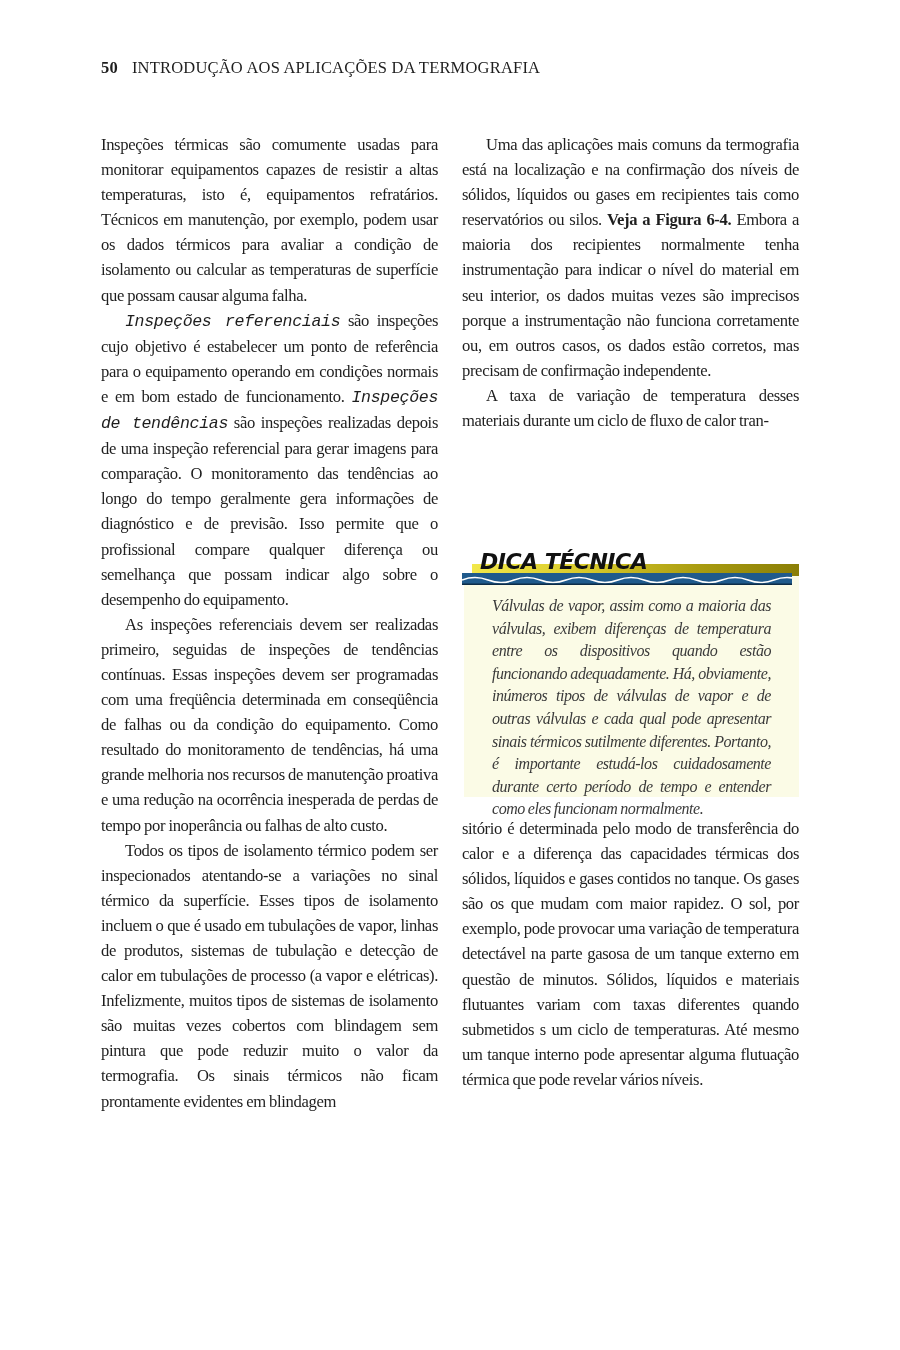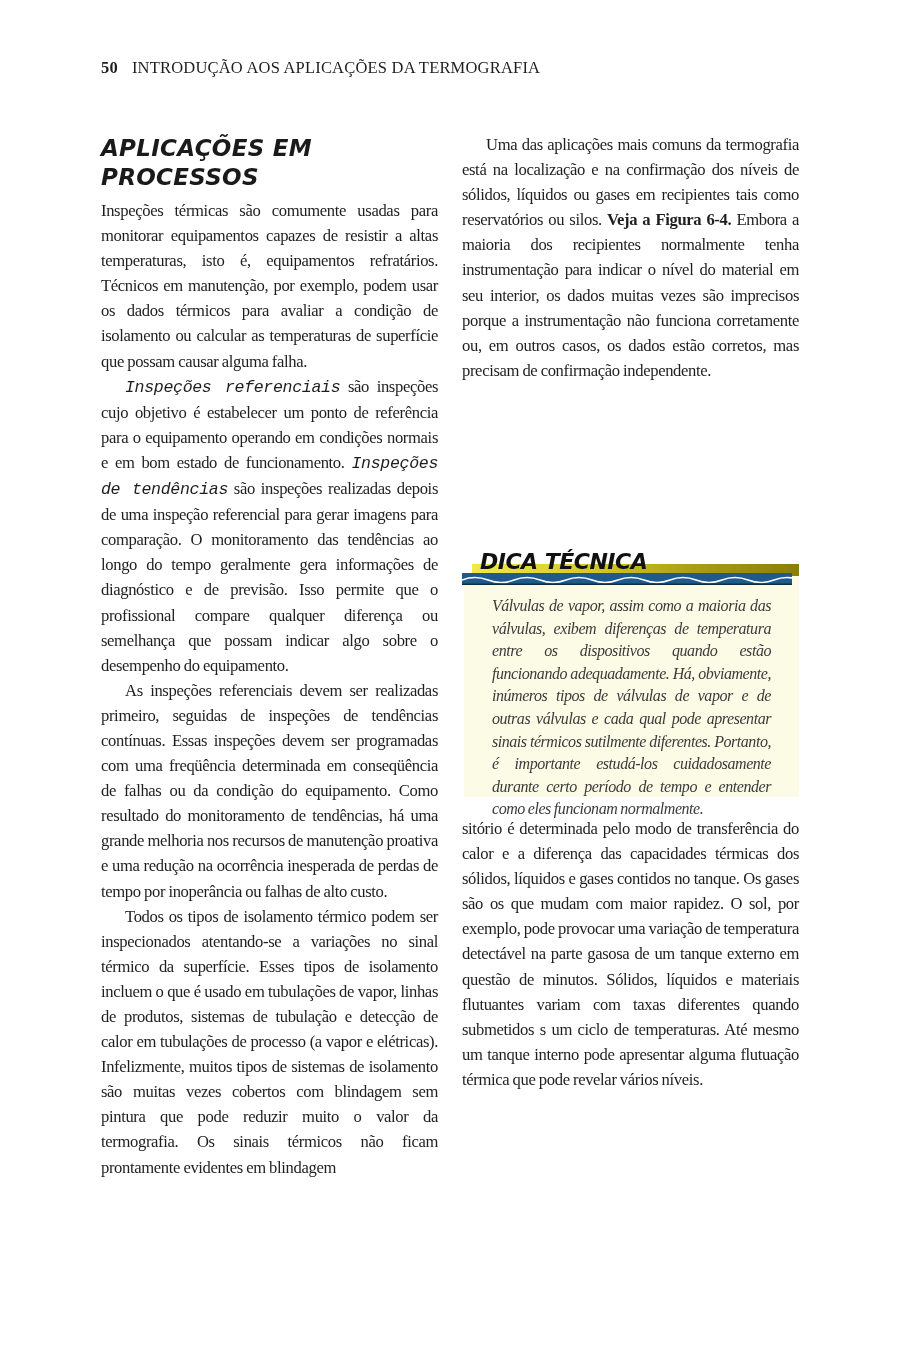--- a/index.html
+++ b/index.html
@@ -31,32 +31,29 @@
   .col-right-lower { position: absolute; left: 462px; top: 816px; width: 337px; }
 </style>
 </head>
 <body>
 
 <div class="running-head">
   <span class="pnum">50</span><span>INTRODUÇÃO AOS APLICAÇÕES DA TERMOGRAFIA</span>
 </div>
 
 <div class="col col-left">
-  <h2 class="section-title">
-    <span>APLICAÇÕES EM</span><br>
-    <span>PROCESSOS</span>
-  </h2>
   <p class="body">Inspeções térmicas são comumente usadas para monitorar equipamentos capazes de resistir a altas temperaturas, isto é, equipamentos refratários. Técnicos em manutenção, por exemplo, podem usar os dados térmicos para avaliar a condição de isolamento ou calcular as temperaturas de superfície que possam causar alguma falha.</p>
   <p class="body indent"><em>Inspeções referenciais</em><span> são inspeções cujo objetivo é estabelecer um ponto de referência para o equipamento operando em condições normais e em bom estado de funcionamento. </span><em>Inspeções de tendências</em><span> são inspeções realizadas depois de uma inspeção referencial para gerar imagens para comparação. O monitoramento das tendências ao longo do tempo geralmente gera informações de diagnóstico e de previsão. Isso permite que o profissional compare qualquer diferença ou semelhança que possam indicar algo sobre o desempenho do equipamento.</span></p>
   <p class="body indent">As inspeções referenciais devem ser realizadas primeiro, seguidas de inspeções de tendências contínuas. Essas inspeções devem ser programadas com uma freqüência determinada em conseqüência de falhas ou da condição do equipamento. Como resultado do monitoramento de tendências, há uma grande melhoria nos recursos de manutenção proativa e uma redução na ocorrência inesperada de perdas de tempo por inoperância ou falhas de alto custo.</p>
   <p class="body indent">Todos os tipos de isolamento térmico podem ser inspecionados atentando-se a variações no sinal térmico da superfície. Esses tipos de isolamento incluem o que é usado em tubulações de vapor, linhas de produtos, sistemas de tubulação e detecção de calor em tubulações de processo (a vapor e elétricas). Infelizmente, muitos tipos de sistemas de isolamento são muitas vezes cobertos com blindagem sem pintura que pode reduzir muito o valor da termografia. Os sinais térmicos não ficam prontamente evidentes em blindagem</p>
 </div>
 
 <div class="col col-right">
   <p class="body indent"><span>Uma das aplicações mais comuns da termografia está na localização e na confirmação dos níveis de sólidos, líquidos ou gases em recipientes tais como reservatórios ou silos. </span><strong>Veja a Figura 6-4.</strong><span> Embora a maioria dos recipientes normalmente tenha instrumentação para indicar o nível do material em seu interior, os dados muitas vezes são imprecisos porque a instrumentação não funciona corretamente ou, em outros casos, os dados estão corretos, mas precisam de confirmação independente.</span></p>
+  <p class="body indent">A taxa de variação de temperatura desses materiais durante um ciclo de fluxo de calor tran-</p>
 </div>
 
 <div class="tip-box">
   <div class="tip-header">
     <div class="tip-bar"></div>
     <span class="tip-title">DICA TÉCNICA</span>
     <svg class="tip-wave" viewBox="0 0 330 12" preserveAspectRatio="none">
       <rect x="0" y="0" width="330" height="12" fill="#1f5a8c"></rect>
       <path d="M0 7 Q 13 2 26 7 T 52 7 T 78 7 T 104 7 T 130 7 T 156 7 T 182 7 T 208 7 T 234 7 T 260 7 T 286 7 T 312 7 T 338 7" fill="none" stroke="#ffffff" stroke-width="1.6"></path>
       <rect x="0" y="10.5" width="330" height="1.5" fill="#0d2c47"></rect>

